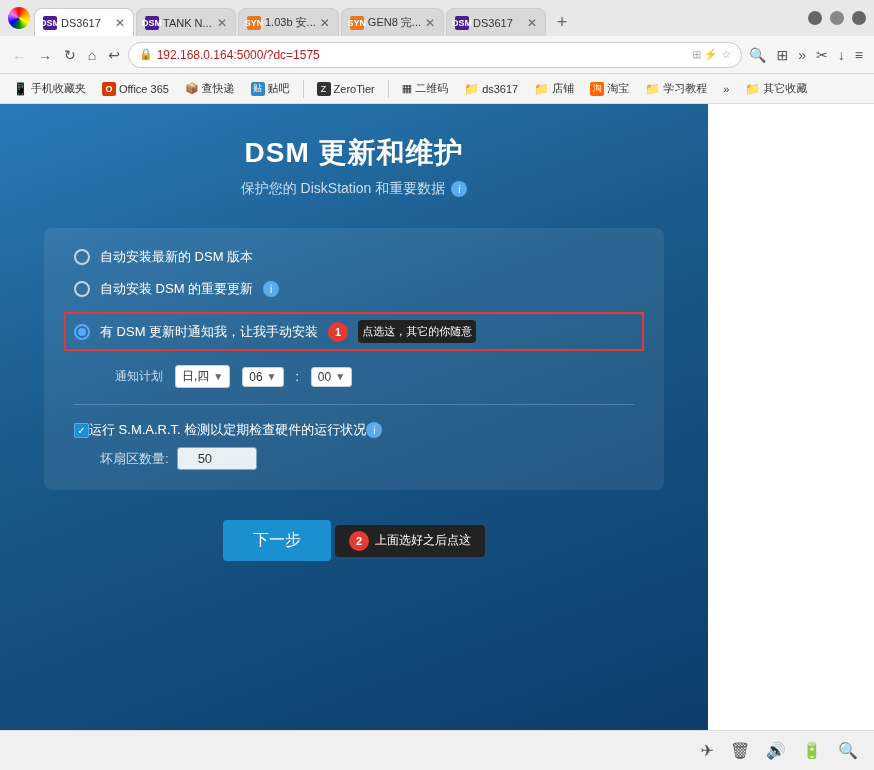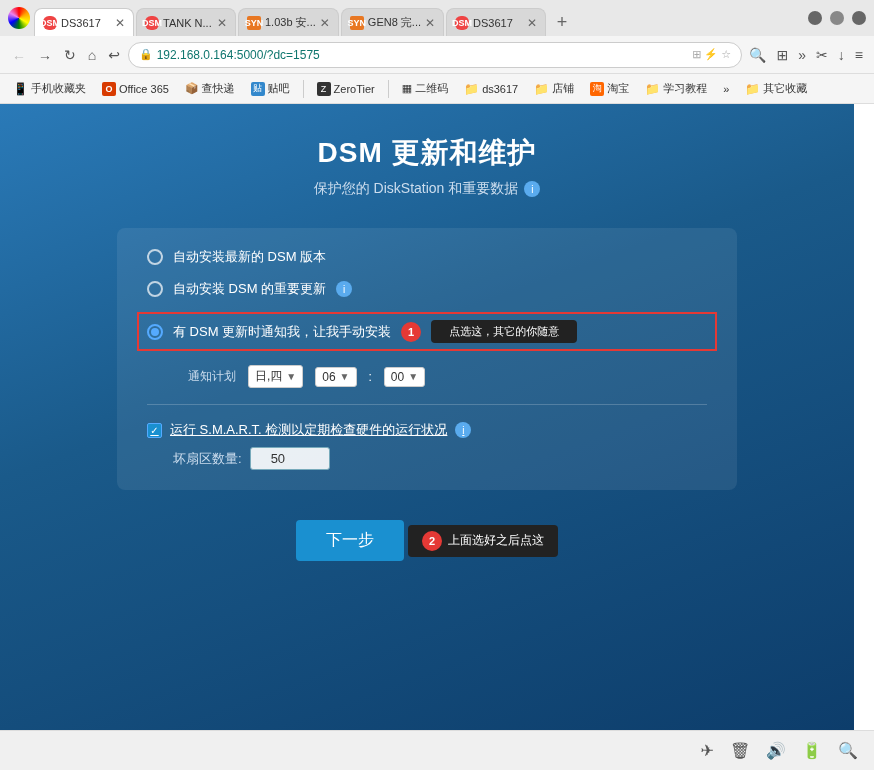--- a/index.html
+++ b/index.html
@@ -19,21 +19,21 @@
     .tab {
       display: flex; align-items: center; height: 28px;
       background: #fff; border-radius: 8px 8px 0 0;
       padding: 0 8px; font-size: 11px; color: #333;
       gap: 4px; min-width: 100px; max-width: 140px;
       border: 1px solid #ccc; border-bottom: none; cursor: pointer;
     }
     .tab.active { background: #fff; z-index: 2; }
     .tab.inactive { background: #d8d8d8; }
     .tab-favicon { width: 14px; height: 14px; background: #1a6abf; border-radius: 2px; flex-shrink: 0; display: flex; align-items: center; justify-content: center; }
-    .tab-favicon.dsm { background: #ef4444; border-radius: 6px; }
+    .tab-favicon.dsm { background: #4c1d95; }
     .tab-label { flex: 1; overflow: hidden; text-overflow: ellipsis; white-space: nowrap; font-size: 11px; }
     .tab-close { cursor: pointer; color: #666; font-size: 12px; }
     .tab-new { width: 28px; height: 28px; display: flex; align-items: center; justify-content: center; font-size: 18px; color: #666; cursor: pointer; }
     .window-controls { display: flex; gap: 8px; align-items: center; margin-left: 4px; }
     .wc-btn { width: 14px; height: 14px; border-radius: 50%; border: none; cursor: pointer; }
     .wc-min { background: #666; }
     .wc-max { background: #888; }
     .wc-close { background: #666; }
 
     
@@ -42,42 +42,42 @@
       background: #f5f5f5; padding: 0 8px; gap: 4px;
       border-bottom: 1px solid #ddd;
     }
     .nav-btn { background: none; border: none; cursor: pointer; font-size: 14px; color: #555; padding: 4px; }
     .nav-btn.disabled { color: #bbb; cursor: default; }
     .address-bar {
       flex: 1; height: 26px; border: 1px solid #ccc; border-radius: 13px;
       background: #fff; display: flex; align-items: center; padding: 0 10px;
       font-size: 12px; color: #333; gap: 4px;
     }
-    .address-text { flex: 1; font-size: 12px; color: #0f766e; }
+    .address-text { flex: 1; font-size: 12px; color: #b91c1c; }
     .toolbar-right { display: flex; gap: 4px; align-items: center; }
     .toolbar-icon { font-size: 14px; color: #555; cursor: pointer; padding: 3px; }
 
     
     .bookmarks-bar {
       display: flex; align-items: center; height: 30px;
       background: #f5f5f5; padding: 0 8px; gap: 6px;
       border-bottom: 1px solid #ddd; overflow: hidden;
     }
     .bookmark {
       display: flex; align-items: center; gap: 3px;
       font-size: 11px; color: #333; cursor: pointer;
       padding: 2px 5px; border-radius: 3px; white-space: nowrap;
     }
     .bm-icon { width: 14px; height: 14px; border-radius: 2px; flex-shrink: 0; display: flex; align-items: center; justify-content: center; font-size: 9px; color: #fff; }
     .bm-folder { font-size: 12px; }
     .bm-sep { width: 1px; height: 18px; background: #ccc; margin: 0 2px; }
 
     
     .main-content {
-      width: 854px;
+      width: 708px;
       height: calc(770px - 36px - 38px - 30px - 40px);
       background: linear-gradient(160deg, #2a7ab8 0%, #1a5a8a 40%, #0d3d6b 100%);
       display: flex; flex-direction: column; align-items: center;
       padding: 30px 20px 20px;
     }
 
     .page-title {
       color: #fff; font-size: 28px; font-weight: bold;
       text-align: center; margin-bottom: 8px; letter-spacing: 1px;
     }
@@ -115,21 +115,21 @@
     .radio-circle.selected {
       border-color: #5af; background: transparent;
     }
     .radio-circle.selected::after {
       content: ''; width: 8px; height: 8px; border-radius: 50%; background: #5af;
     }
     .radio-label { color: #fff; font-size: 13px; }
 
     .tooltip-badge {
       background: #222; color: #fff; font-size: 11px;
-      padding: 4px 18px; border-radius: 4px; white-space: nowrap;
+      padding: 4px 4px; border-radius: 4px; white-space: nowrap;
     }
     .step-badge {
       width: 20px; height: 20px; background: #e53935; border-radius: 50%;
       display: flex; align-items: center; justify-content: center;
       font-size: 11px; color: #fff; font-weight: bold; flex-shrink: 0;
     }
 
     .schedule-row {
       display: flex; align-items: center; gap: 12px; margin-top: 6px;
       margin-left: 41px; color: #cde; font-size: 12px;
@@ -137,22 +137,22 @@
     .select-box {
       background: #fff; border: 1px solid #ccc; border-radius: 3px;
       font-size: 12px; padding: 2px 6px; cursor: pointer;
       display: flex; align-items: center; gap: 4px; color: #333;
     }
     .select-arrow { font-size: 10px; color: #666; }
 
     .divider { border: none; border-top: 1px solid rgba(255,255,255,0.2); margin: 16px 0; }
 
     .checkbox-row {
-      display: flex; align-items: center; gap: 8px;
-      color: #fff; font-size: 13px; margin-bottom: 8px; text-decoration: underline;
+      display: flex; align-items: center; gap: 0;
+      color: #fff; font-size: 13px; margin-bottom: 8px;
     }
     .checkbox {
       width: 15px; height: 15px; background: #1a90d0;
       border: 1px solid #5af; border-radius: 2px;
       display: flex; align-items: center; justify-content: center;
       flex-shrink: 0; cursor: pointer;
     }
     .checkbox::after { content: '✓'; font-size: 10px; color: #fff; }
 
     .bad-sector-row {

